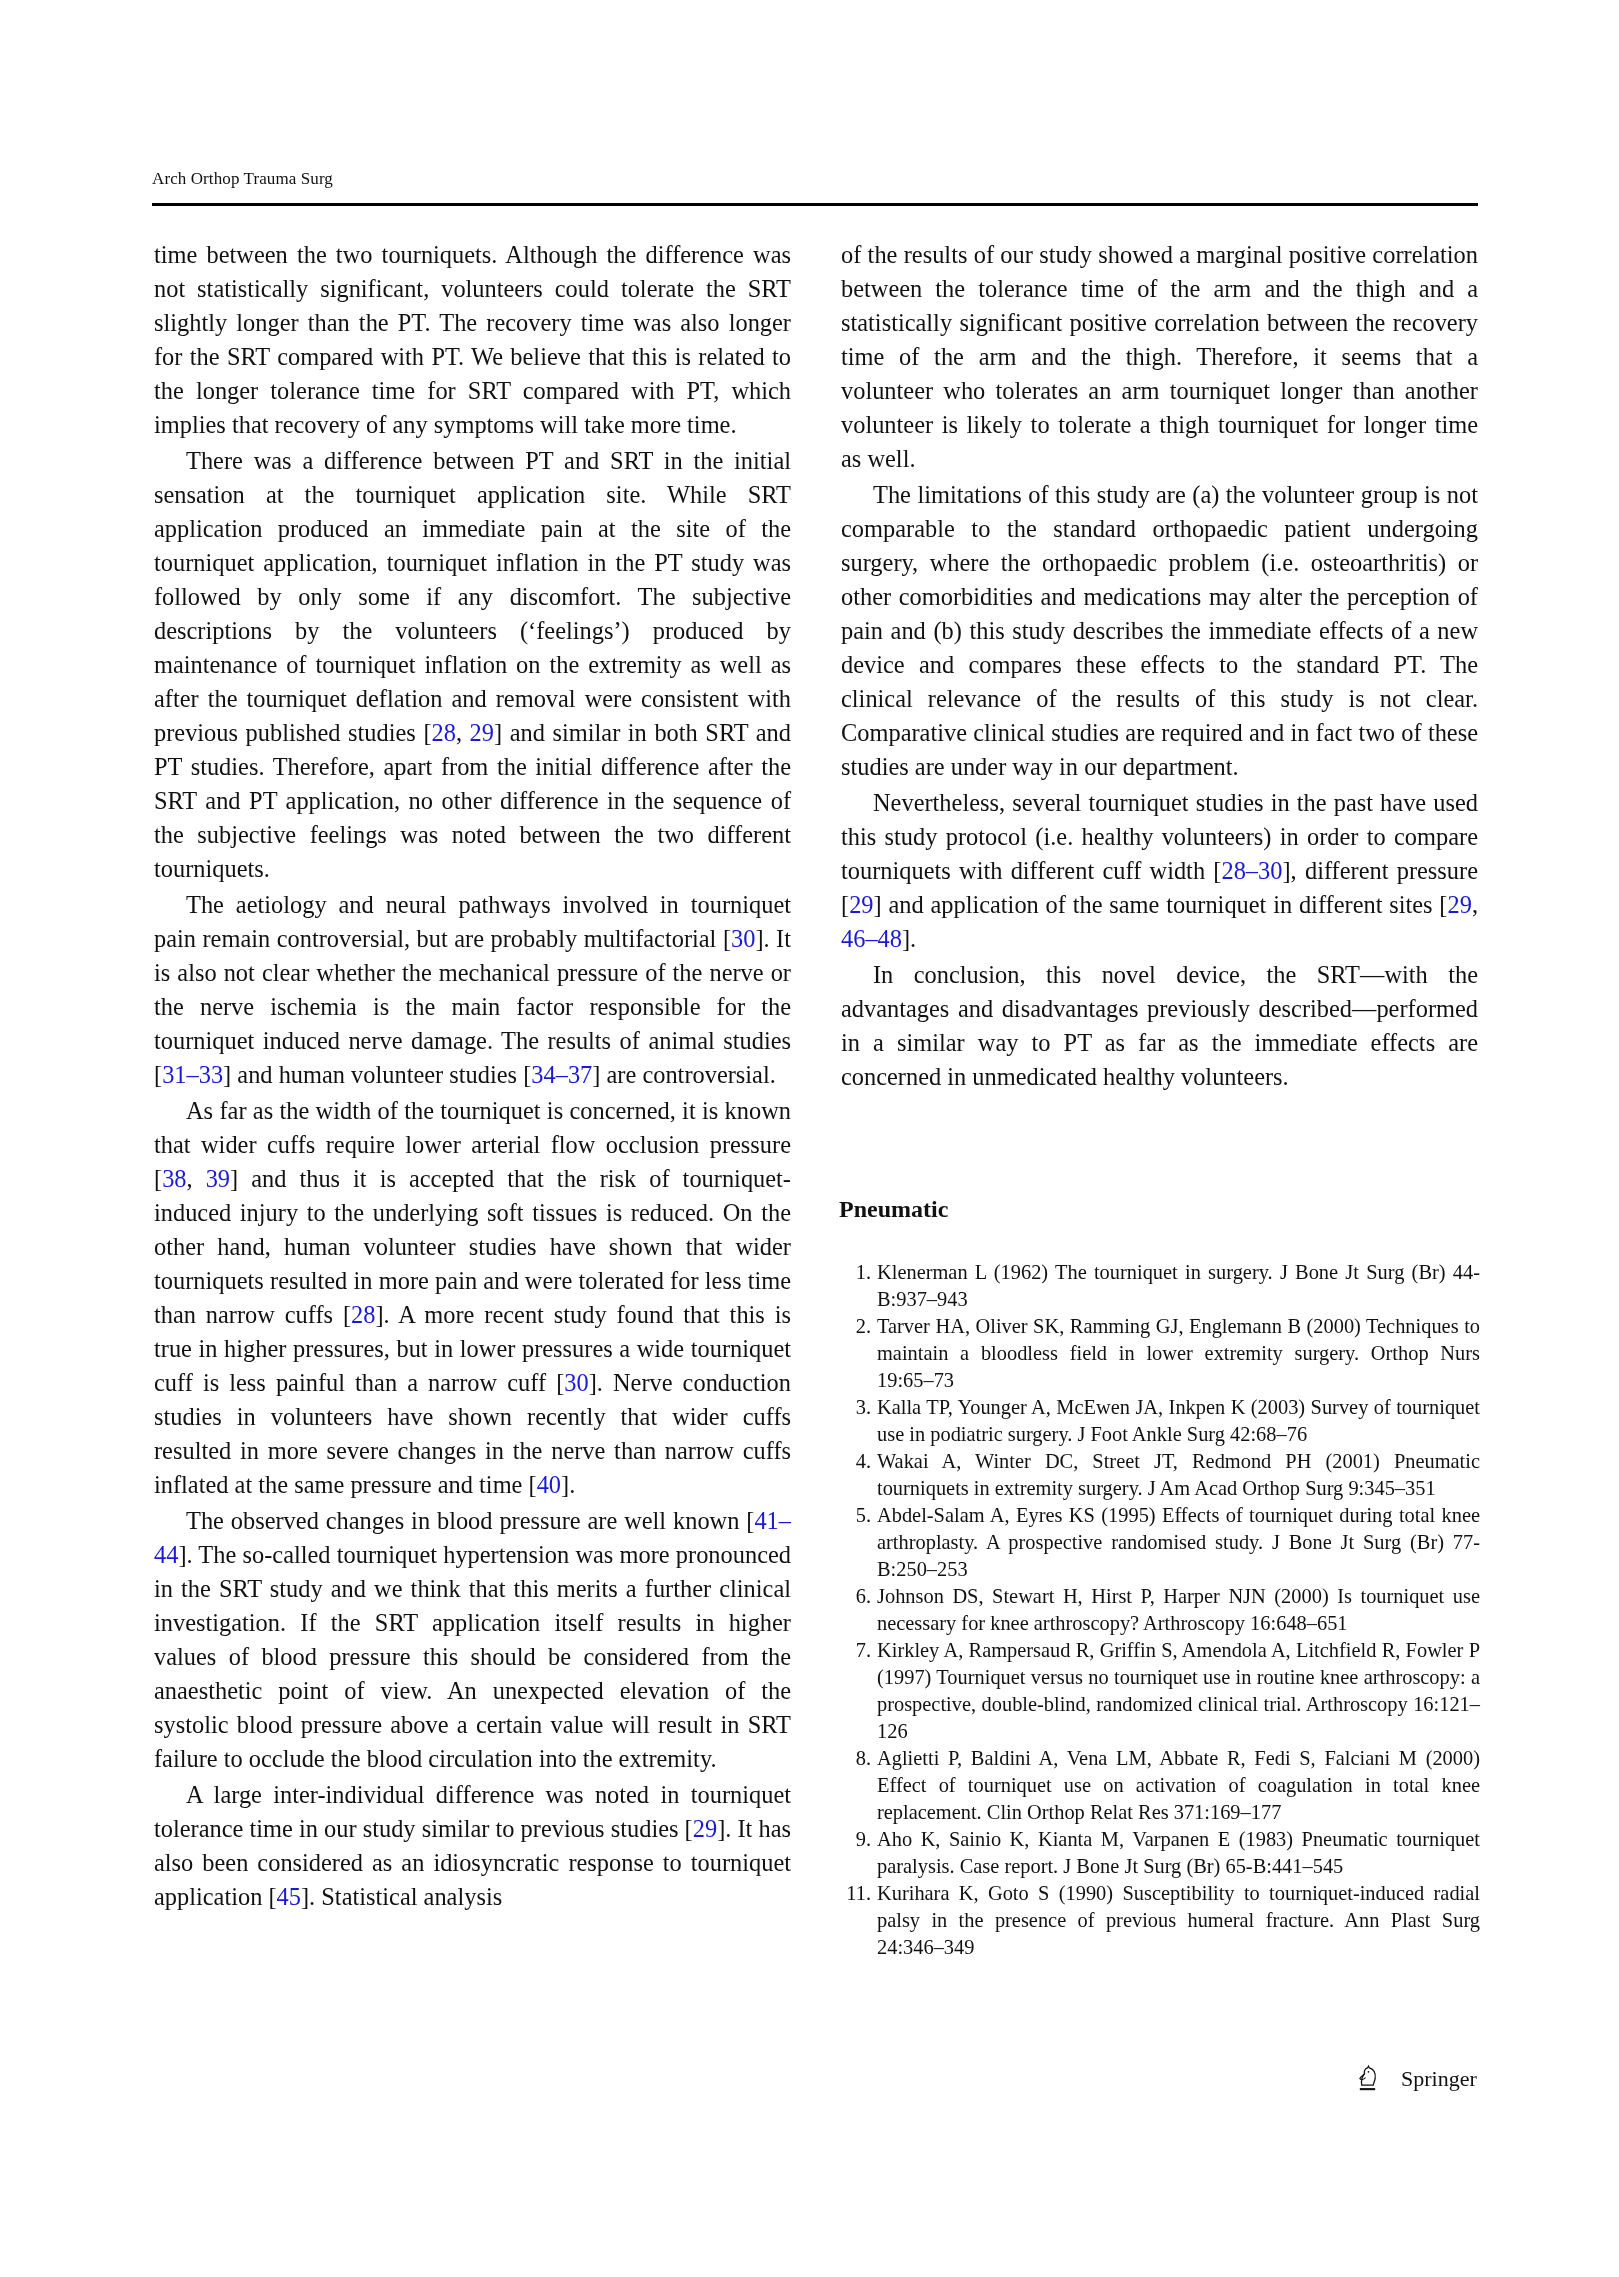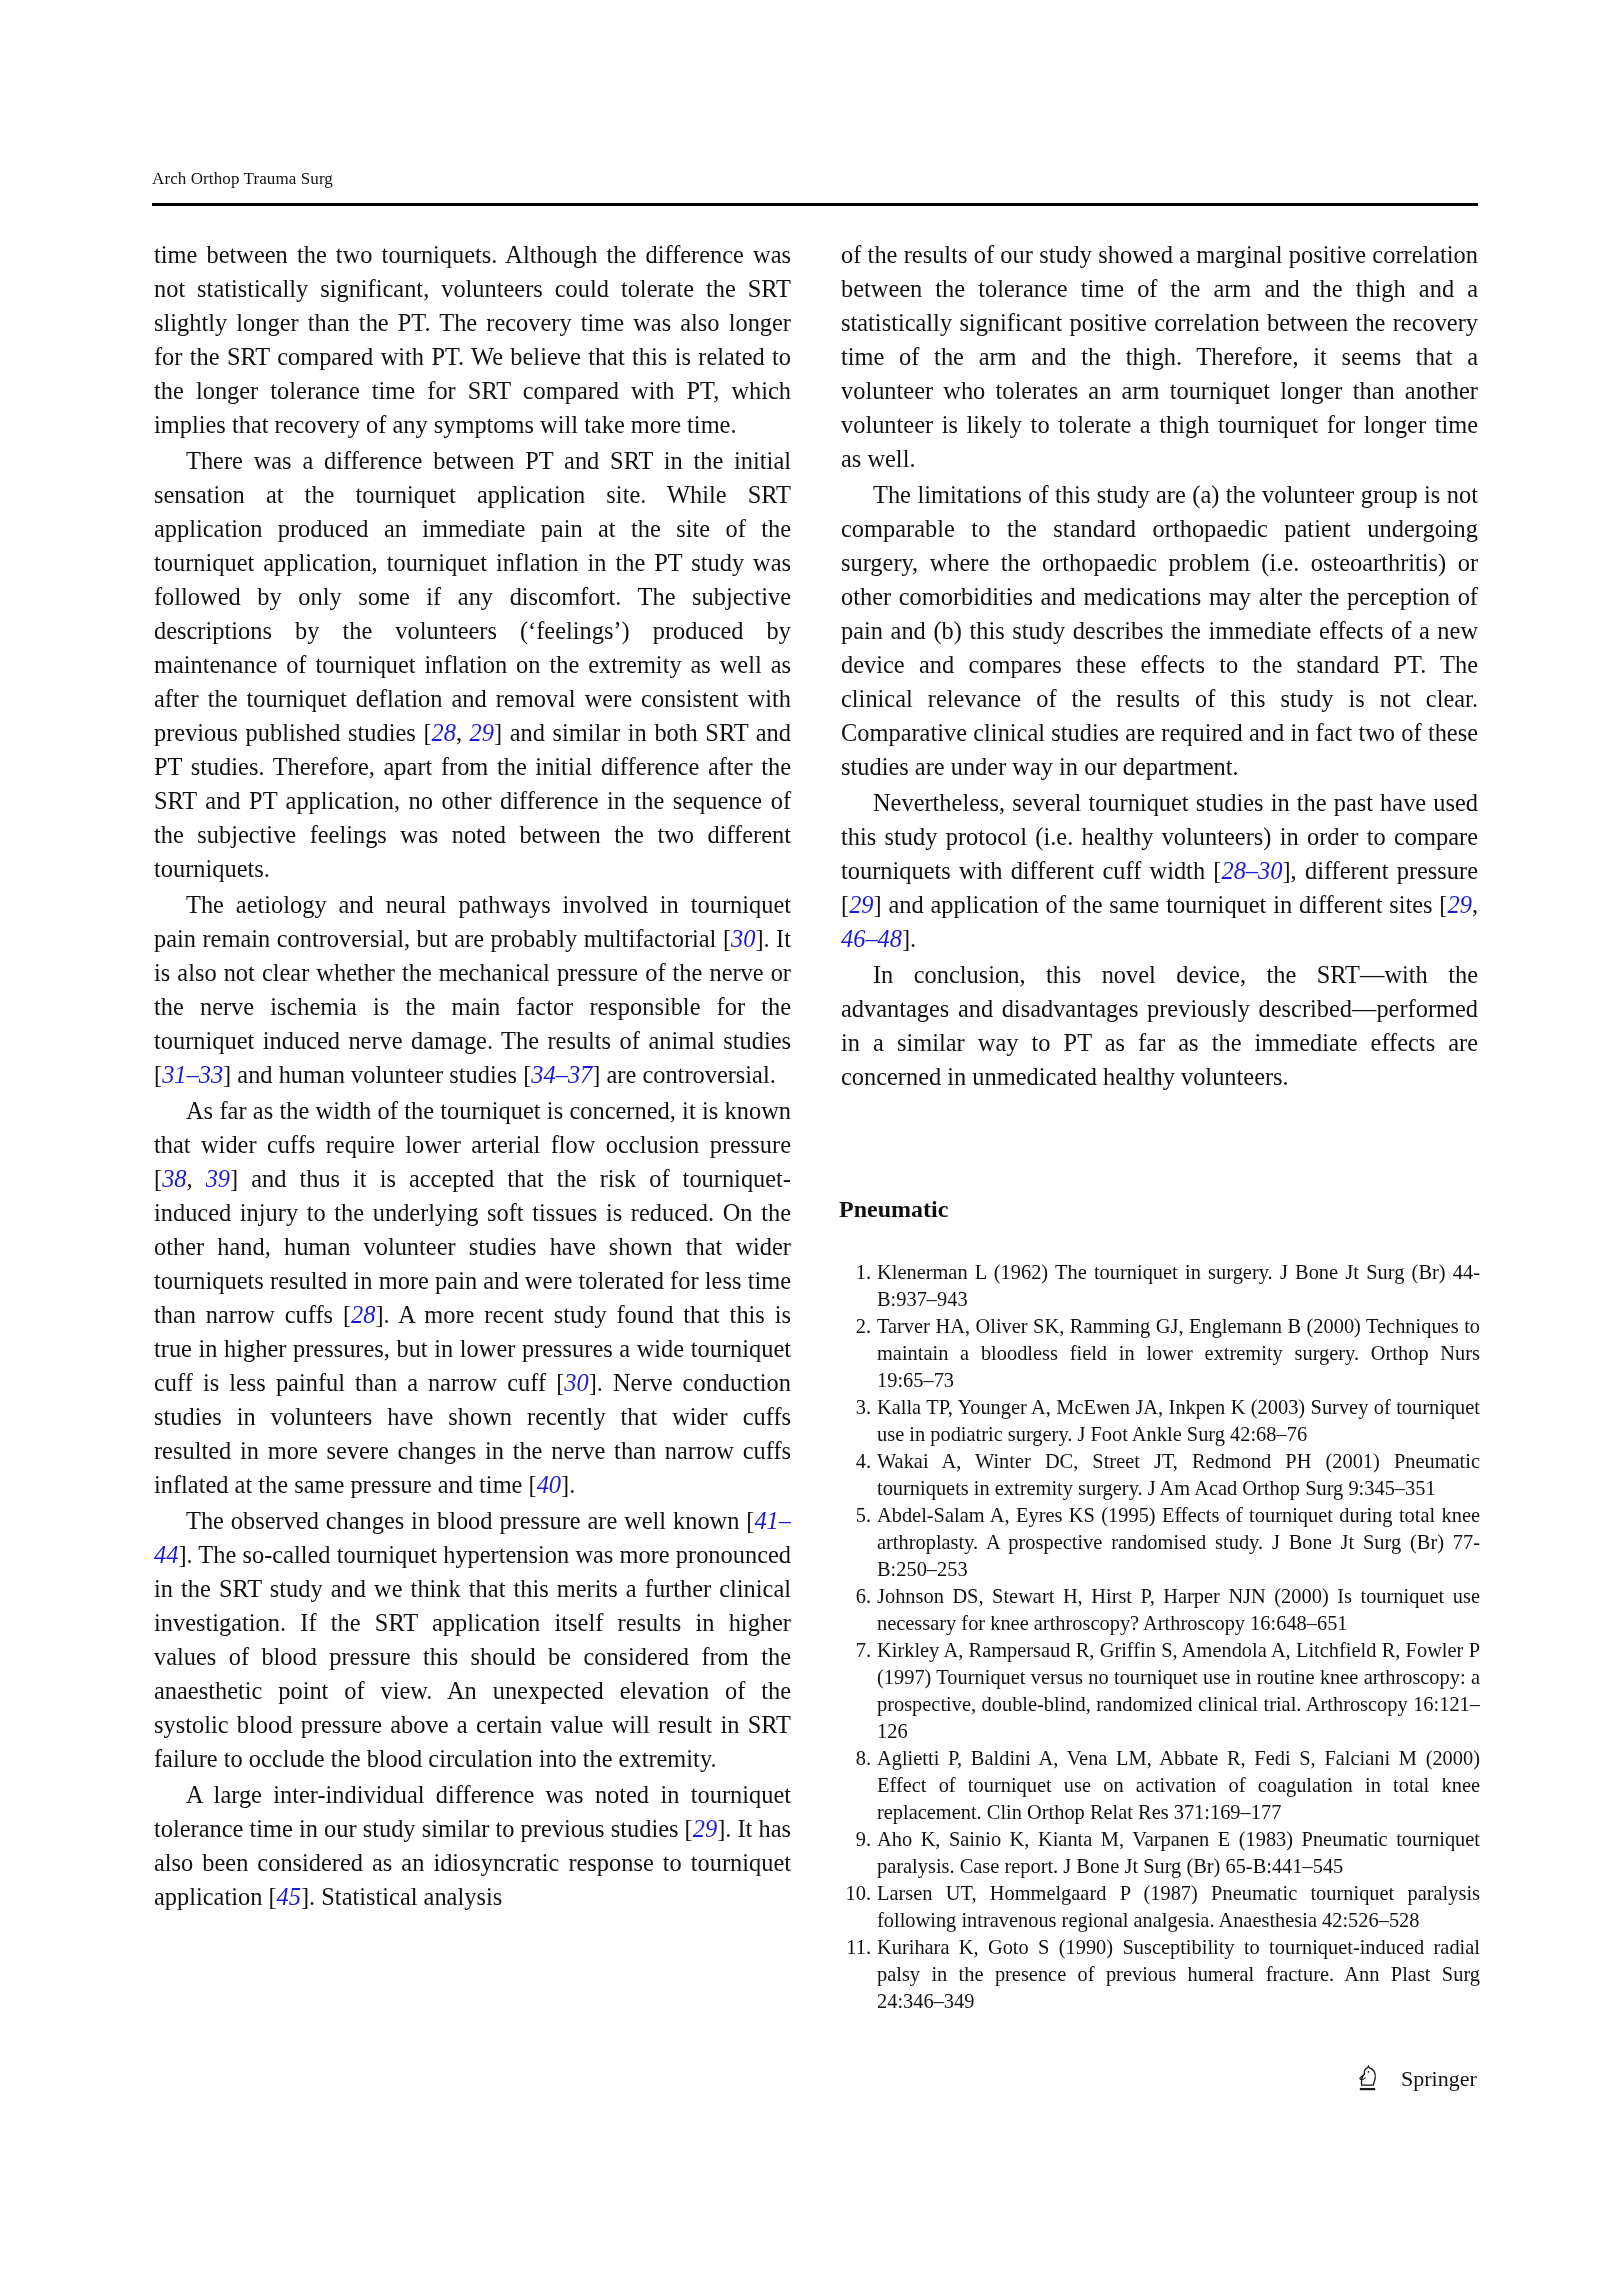--- a/index.html
+++ b/index.html
@@ -4,21 +4,21 @@
   <style>
     html, body { margin: 0; padding: 0; background: #ffffff; }
     body { width: 1620px; height: 2278px; position: relative; font-family: "Liberation Serif", "DejaVu Serif", serif; color: #111; }
     .header { position: absolute; left: 152px; top: 169px; font-size: 17px; letter-spacing: 0.1px; }
     .rule { position: absolute; left: 152px; top: 203px; width: 1326px; height: 2.9px; background: #000; }
     .col { position: absolute; top: 236px; width: 641px; font-size: 24.4px; line-height: 34px; text-align: justify; hyphens: manual; }
     .col.left { left: 152px; }
     .col.right { left: 839px; }
     .col p { margin: 2px; text-indent: 0; }
     .col p.indent { text-indent: 32px; }
-    a.cite { color: #1a1ad6; text-decoration: none; font-style: italic; }
+    a.cite { color: #1a1ad6; text-decoration: none; }
     .refs-title { position: absolute; left: 839px; top: 1196px; font-size: 24px; font-weight: bold; }
     .refs { position: absolute; left: 839px; top: 1259px; width: 641px; margin: 0; padding: 0; list-style: none; font-size: 20.4px; line-height: 27px; }
     .refs li { position: relative; padding-left: 38px; text-align: justify; }
     .refs li .num { position: absolute; left: 0; width: 32px; text-align: right; }
     .footer { position: absolute; left: 1356px; top: 2064px; display: flex; align-items: center; gap: 22px; font-size: 22px; }
     .footer svg { display: block; }
   </style>
 </head>
 <body>
 
@@ -44,21 +44,20 @@
 <ol class="refs">
     <li><span class="num">1.</span><span>Klenerman L (1962) The tourniquet in surgery. J Bone Jt Surg (Br) 44-B:937–943</span></li>
     <li><span class="num">2.</span><span>Tarver HA, Oliver SK, Ramming GJ, Englemann B (2000) Tech­niques to maintain a bloodless field in lower extremity surgery. Orthop Nurs 19:65–73</span></li>
     <li><span class="num">3.</span><span>Kalla TP, Younger A, McEwen JA, Inkpen K (2003) Survey of tourniquet use in podiatric surgery. J Foot Ankle Surg 42:68–76</span></li>
     <li><span class="num">4.</span><span>Wakai A, Winter DC, Street JT, Redmond PH (2001) Pneumatic tourniquets in extremity surgery. J Am Acad Orthop Surg 9:345–351</span></li>
     <li><span class="num">5.</span><span>Abdel-Salam A, Eyres KS (1995) Effects of tourniquet during total knee arthroplasty. A prospective randomised study. J Bone Jt Surg (Br) 77-B:250–253</span></li>
     <li><span class="num">6.</span><span>Johnson DS, Stewart H, Hirst P, Harper NJN (2000) Is tourniquet use necessary for knee arthroscopy? Arthroscopy 16:648–651</span></li>
     <li><span class="num">7.</span><span>Kirkley A, Rampersaud R, Griffin S, Amendola A, Litchfield R, Fowler P (1997) Tourniquet versus no tourniquet use in routine knee arthroscopy: a prospective, double-blind, randomized clini­cal trial. Arthroscopy 16:121–126</span></li>
     <li><span class="num">8.</span><span>Aglietti P, Baldini A, Vena LM, Abbate R, Fedi S, Falciani M (2000) Effect of tourniquet use on activation of coagulation in total knee replacement. Clin Orthop Relat Res 371:169–177</span></li>
     <li><span class="num">9.</span><span>Aho K, Sainio K, Kianta M, Varpanen E (1983) Pneumatic tourni­quet paralysis. Case report. J Bone Jt Surg (Br) 65-B:441–545</span></li>
-    <li><span class="num">10.</span><span>Larsen UT, Hommelgaard P (1987) Pneumatic tourniquet paralysis following intravenous regional analgesia. Anaesthesia 42:526–528</span></li>
     <li><span class="num">11.</span><span>Kurihara K, Goto S (1990) Susceptibility to tourniquet-induced ra­dial palsy in the presence of previous humeral fracture. Ann Plast Surg 24:346–349</span></li>
   </ol>
 
 <div class="footer">
   <span>
     <svg width="23" height="29" viewBox="0 0 24 30">
       <path d="M6 22 C5 16 7 12 9 10 C8 8 9 5 12 4 L13 2 L14 4 C18 5 21 9 20 15 C19 19 18 21 18 22 Z" fill="none" stroke="#111" stroke-width="1.3"></path>
       <path d="M9 10 C7 12 5 13 4 15 C5 17 8 16 10 14" fill="none" stroke="#111" stroke-width="1.2"></path>
       <circle cx="13" cy="8" r="0.9" fill="#111"></circle>
       <rect x="4" y="25" width="16" height="2.2" fill="#111"></rect>

